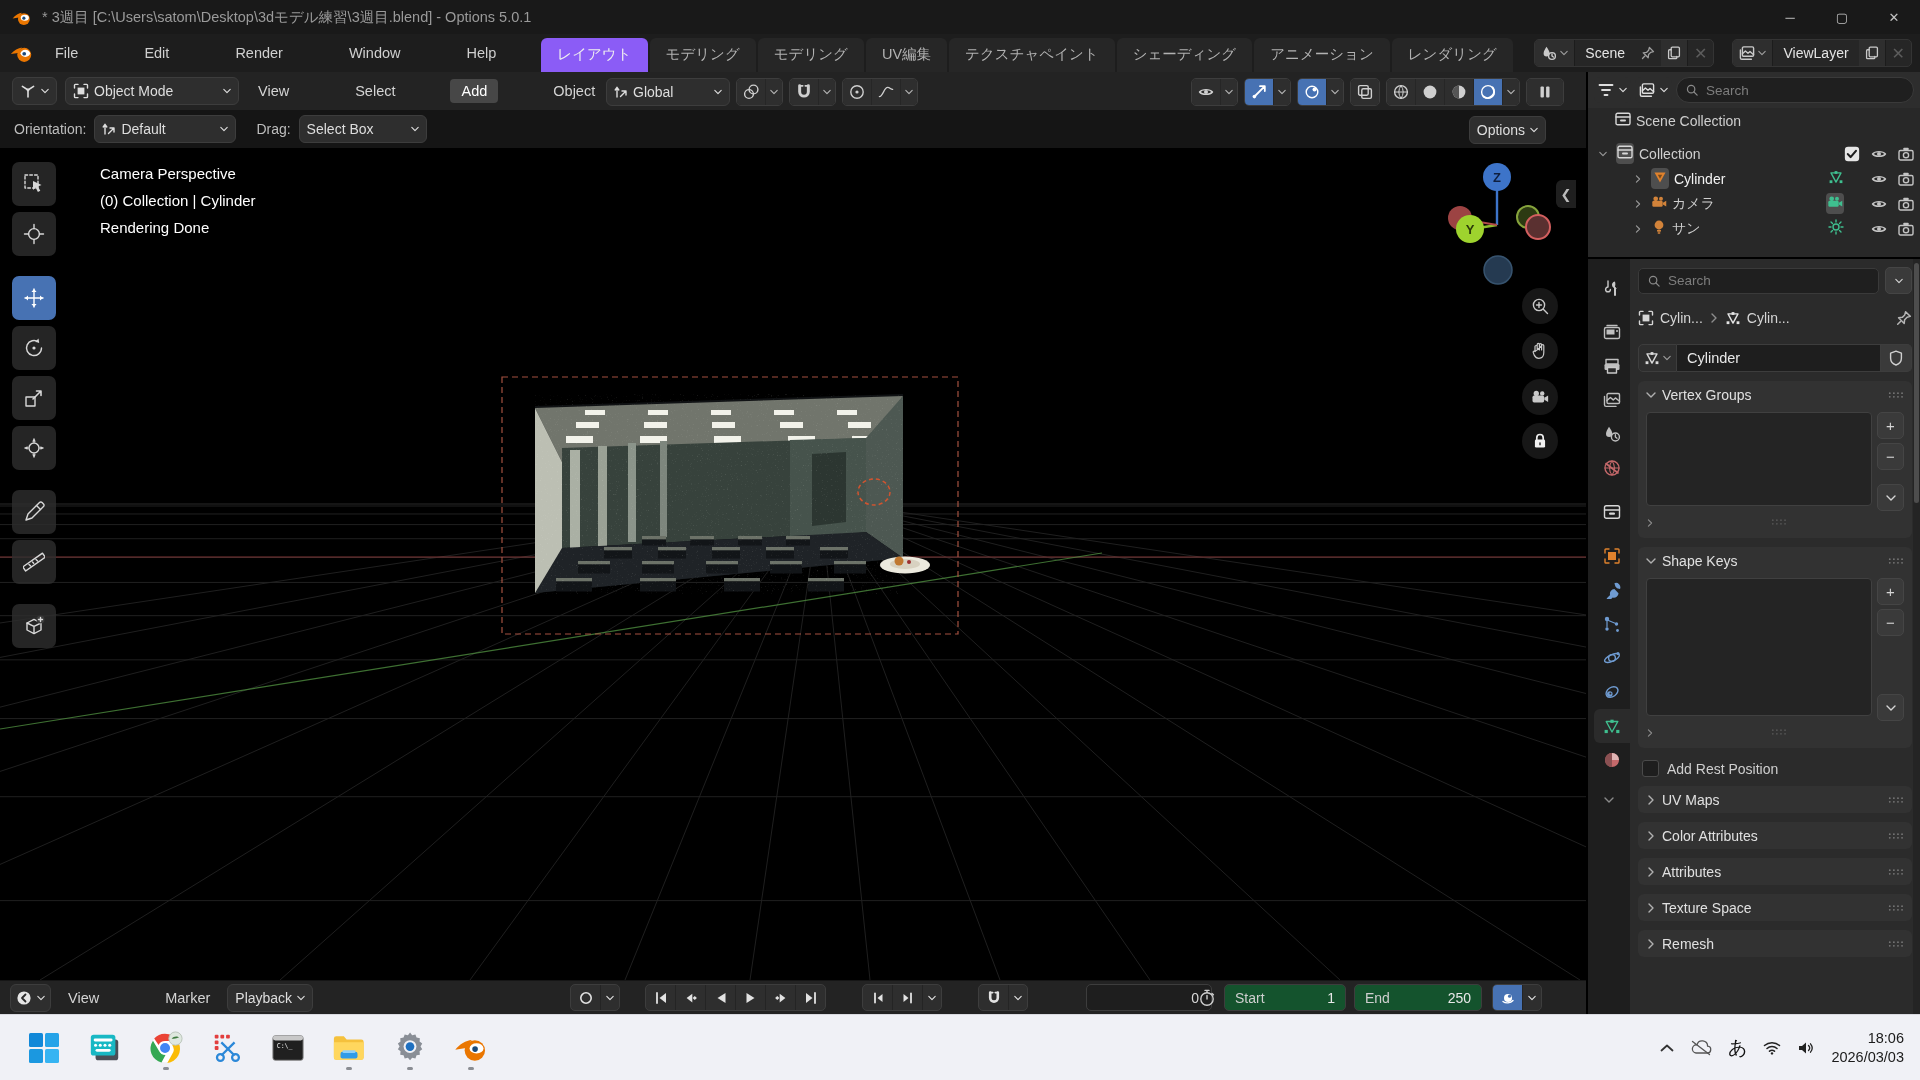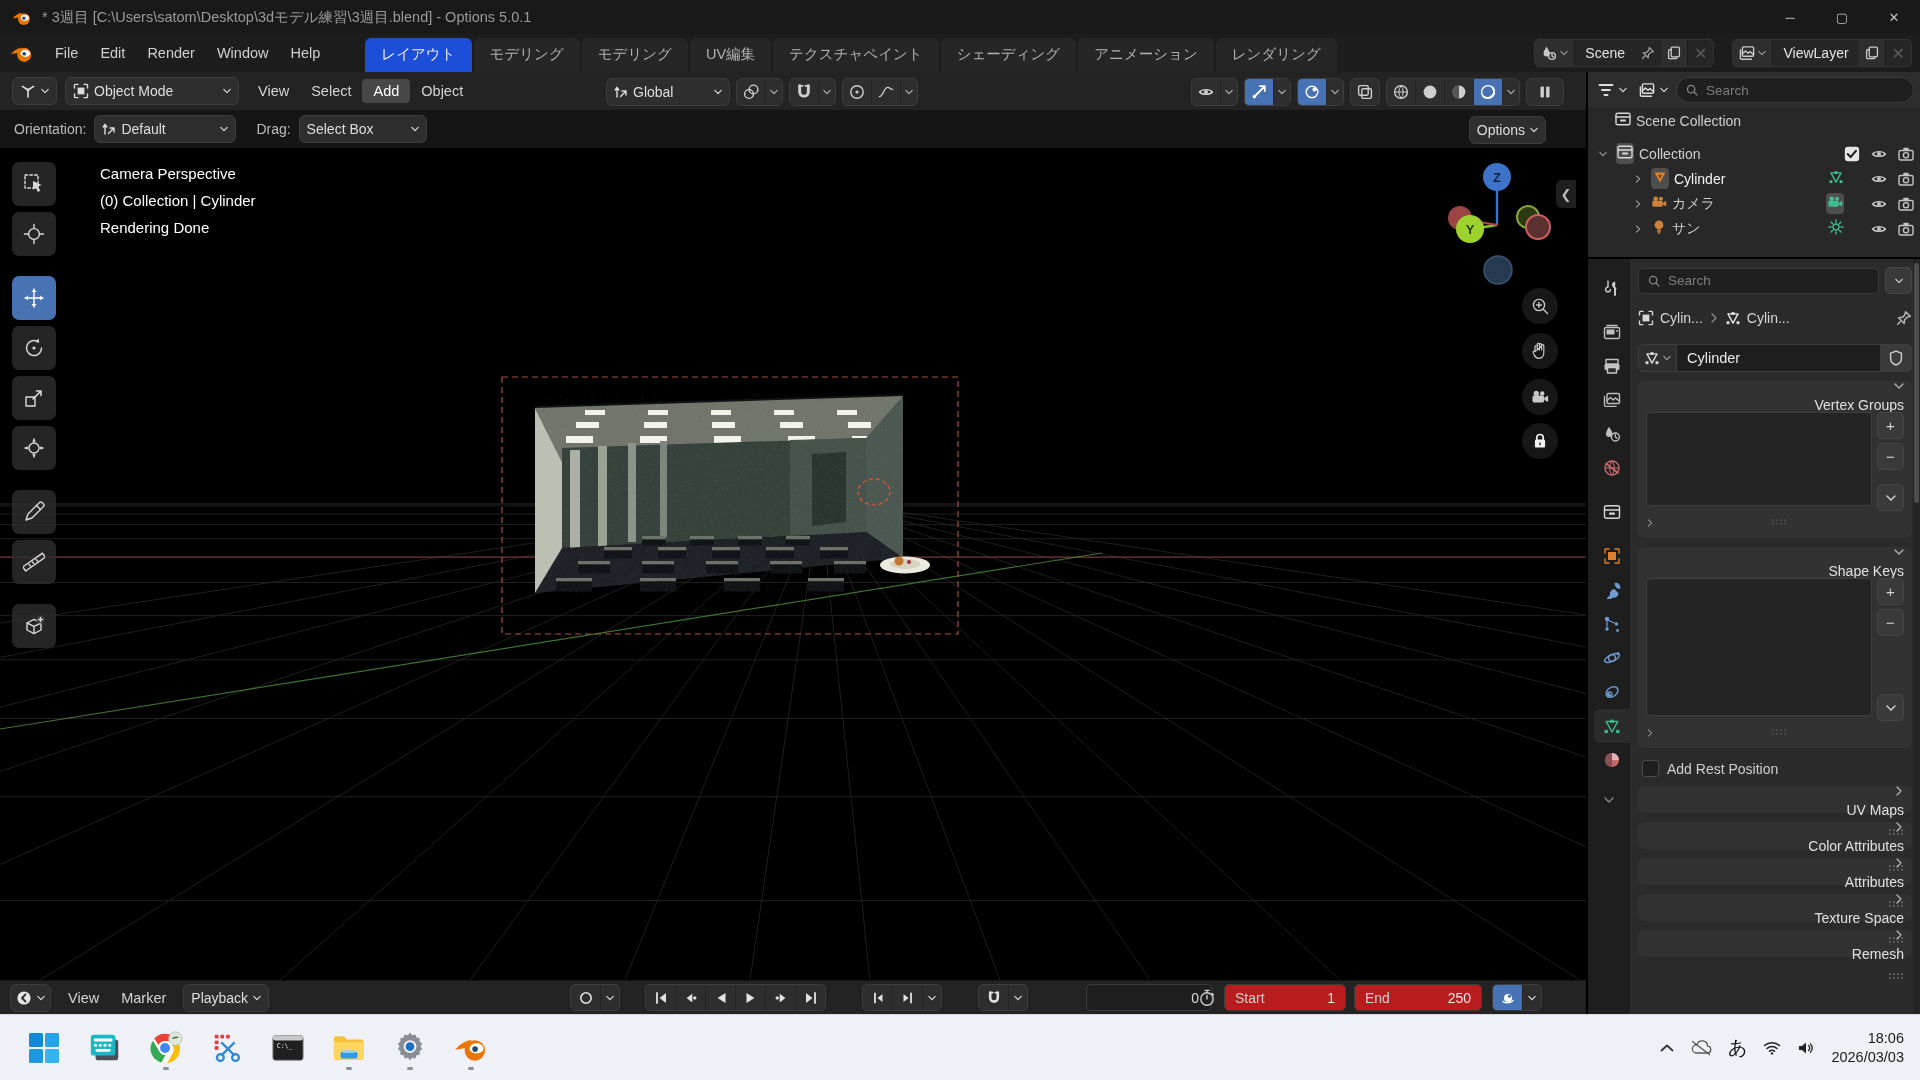--- a/index.html
+++ b/index.html
@@ -1,40 +1,40 @@
 <!DOCTYPE html>
 <html><head>
 <meta charset="utf-8">
 <style>
   html,body{margin:0;padding:0;background:#000;}
   #app{position:relative;width:1920px;height:1080px;overflow:hidden;
        font-family:"Liberation Sans","DejaVu Sans",sans-serif;color:#c9c9c9;
        -webkit-font-smoothing:antialiased;}
   .abs{position:absolute;}
-  .flex{display:flex;align-items:center;}
+  .flex{display:flex;align-items:center;gap:44px;}
   .i{display:inline-flex;align-items:center;justify-content:center;flex:none;}
   .i svg{width:100%;height:100%;display:block;}
   .i14{width:14px;height:14px}.i16{width:16px;height:16px}.i12{width:12px;height:12px}
   .i18{width:18px;height:18px}.i22{width:22px;height:22px}.i10{width:10px;height:10px}
   .i8{width:8px;height:8px}
 
   
   #titlebar{left:0;top:0;width:1920px;height:34px;background:#191919;display:flex;align-items:center;}
   #titlebar .logo{width:20px;height:17px;margin:0 10px 0 12px;}
   #title{font-size:14.5px;color:#9a9a9a;white-space:nowrap;}
   #wincontrols{margin-left:auto;display:flex;height:100%;}
   .winbtn{width:52px;height:100%;display:flex;align-items:center;justify-content:center;color:#c2c2c2;font-size:13px;}
 
   
   #topbar{left:0;top:34px;width:1920px;height:38px;background:#1d1d1d;display:flex;align-items:center;}
   #topbar .logo{width:24px;height:20px;margin:0 10px 0 10px;}
   .menu-item{padding:4px 11px;font-size:14.5px;color:#cfcfcf;border-radius:4px;}
   #tb-tabs{display:flex;gap:2px;margin-left:34px;height:100%;align-items:flex-end;}
   .wtab{padding:7px 16px 8px;font-size:14.5px;color:#b2b2b2;background:#262626;border-radius:6px 6px 0 0;margin-top:4px;}
-  .wtab.active{background:#1d4ed8;color:#f0f0f0;}
+  .wtab.active{background:#8b5cf6;color:#f0f0f0;}
   #tb-right{margin-left:auto;display:flex;gap:18px;padding-right:8px;}
   .idwidget{display:flex;align-items:center;background:#262626;border:1px solid #343434;border-radius:5px;height:26px;overflow:hidden;}
   .idwidget .seg{display:flex;align-items:center;padding:0 6px;height:100%;gap:3px;}
   .idwidget .seg.dark{background:#2e2e2e;border-right:1px solid #1c1c1c;}
   .idwidget .val{font-size:14px;color:#e3e3e3;padding:0 10px;}
   .idwidget .mini{color:#9e9e9e;}
   .idwidget .dim{color:#5c5c5c;}
 
   
   #vheader{left:0;top:72px;width:1586px;height:38px;background:#232323;display:flex;align-items:center;}
@@ -84,42 +84,42 @@
   .ptab.active{background:#2b2b2b;}
   .psep{height:10px;}
   #pbody{flex:1;padding:8px 8px 0 8px;overflow:hidden;position:relative;}
   .prow{display:flex;align-items:center;gap:6px;}
   #pcrumb{margin-top:12px;height:24px;display:flex;align-items:center;gap:6px;font-size:14px;color:#d6d6d6;}
   #pname{margin-top:14px;height:28px;display:flex;align-items:stretch;}
   #pname .dd{display:flex;align-items:center;gap:3px;background:#2e2e2e;border:1px solid #3d3d3d;border-radius:5px 0 0 5px;padding:0 5px;}
   #pname .field{flex:1;background:#1e1e1e;border:1px solid #3d3d3d;border-left:none;display:flex;align-items:center;padding:0 10px;color:#e8e8e8;font-size:14.5px;}
   #pname .shield{width:30px;background:#3a3a3a;border:1px solid #3d3d3d;border-left:none;border-radius:0 5px 5px 0;display:flex;align-items:center;justify-content:center;color:#cfcfcf;}
   .section{margin-top:9px;background:#323232;border-radius:6px;}
-  .sec-head{height:27px;display:flex;align-items:flex-end;gap:6px;padding:0 8px;font-size:14px;color:#e0e0e0;flex-direction:column;}
+  .sec-head{height:27px;display:flex;align-items:center;gap:6px;padding:0 8px;font-size:14px;color:#e0e0e0;}
   .sec-head .grip{margin-left:auto;color:#777;}
   .sec-body{padding:4px 8px 8px 8px;}
   .listwrap{display:flex;gap:5px;}
   .listbox{flex:1;background:#242424;border:1px solid #404040;border-radius:4px;}
   .sidecol{display:flex;flex-direction:column;gap:4px;}
   .sqbtn{width:25px;height:25px;background:#3a3a3a;border:1px solid #454545;border-radius:5px;display:flex;align-items:center;justify-content:center;color:#d5d5d5;font-size:15px;}
   .sec-foot{display:flex;align-items:center;height:16px;margin-top:3px;color:#8b8b8b;}
   .sec-foot .grip{margin:0 auto;color:#555;}
   .chkrow{margin-top:12px;display:flex;align-items:center;gap:8px;font-size:14px;color:#cfcfcf;padding-left:4px;}
   .chk{width:15px;height:15px;background:#1e1e1e;border:1px solid #4a4a4a;border-radius:3px;}
   #pscroll{position:absolute;right:0;top:0;width:7px;height:100%;background:#242424;}
   #pscroll .thumb{position:absolute;top:4px;left:1px;width:5px;height:240px;background:#4d4d4d;border-radius:3px;}
 
   
   #timeline{left:0;top:980px;width:1586px;height:34px;background:#232323;display:flex;align-items:center;border-top:1px solid #161616;box-sizing:border-box;}
   .tl-abs{position:absolute;top:984px;display:flex;align-items:center;}
   .pbgrp{display:flex;background:#2e2e2e;border:1px solid #3d3d3d;border-radius:5px;overflow:hidden;}
   .pbbtn{width:29px;height:25px;display:flex;align-items:center;justify-content:center;color:#e2e2e2;border-right:1px solid #242424;}
   .pbbtn:last-child{border-right:none;}
   .fld{background:#1e1e1e;border:1px solid #3d3d3d;border-radius:5px;height:25px;display:flex;align-items:center;font-size:14px;color:#d8d8d8;}
-  .fld2{background:#b91c1c;border:1px solid #3d3d3d;border-radius:5px;height:25px;display:flex;align-items:center;font-size:14px;color:#cfcfcf;padding:0 10px;gap:10px;}
+  .fld2{background:#14532d;border:1px solid #3d3d3d;border-radius:5px;height:25px;display:flex;align-items:center;font-size:14px;color:#cfcfcf;padding:0 10px;gap:10px;}
 
   
   #taskbar{left:0;top:1014px;width:1920px;height:66px;background:#f0f1f6;border-top:1px solid #d9dae0;box-sizing:border-box;display:flex;align-items:center;}
   #tb-apps{display:flex;gap:17px;padding-left:22px;}
   .appbtn{width:44px;height:48px;display:flex;flex-direction:column;align-items:center;justify-content:center;position:relative;border-radius:6px;}
   .appbtn .dot{position:absolute;bottom:2px;width:6px;height:3px;border-radius:2px;background:#8a8d93;}
   #tray{margin-left:auto;display:flex;align-items:center;gap:16px;padding-right:16px;color:#222;}
   #clock{text-align:right;font-size:14.5px;color:#1b1b1b;line-height:19px;}
 </style>
 </head>

